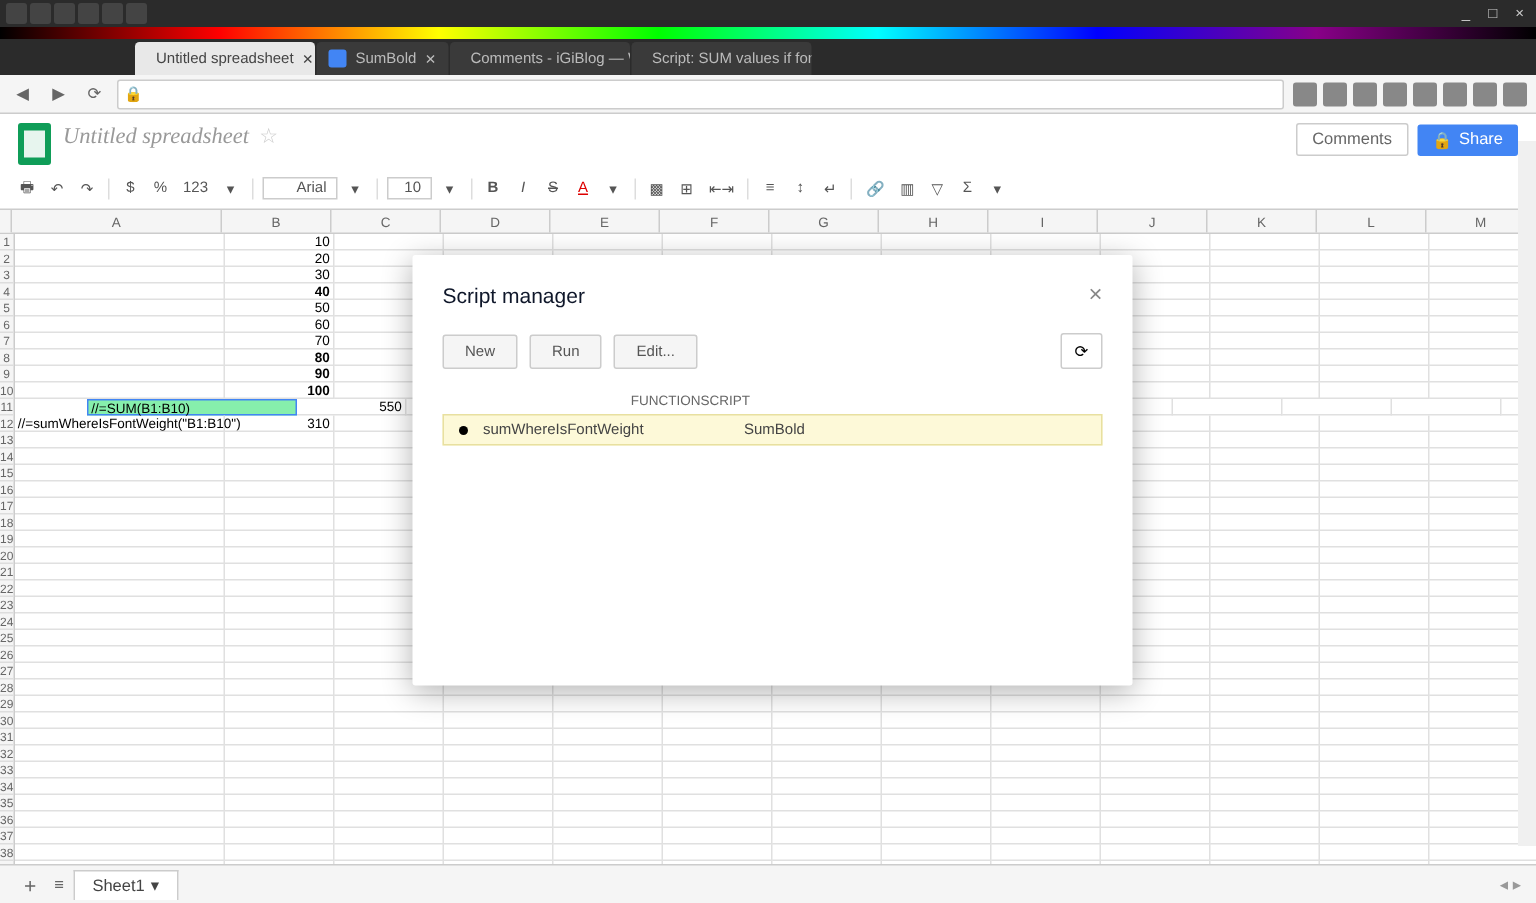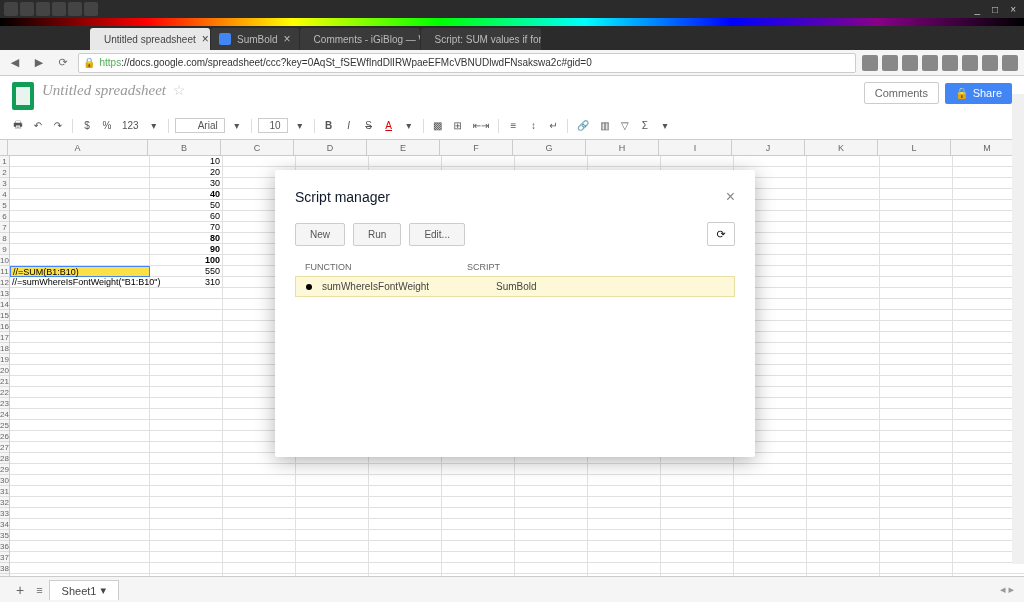--- a/index.html
+++ b/index.html
@@ -54,40 +54,40 @@
 .corner { width: 30px; border-right: 1px solid #ccc; background: #f5f5f5; }
 .col-header { width: 73px; text-align: center; font-size: 9px; color: #666; border-right: 1px solid #ccc; line-height: 16px; }
 .grid-body { display: flex; }
 .row-headers { width: 30px; background: #f5f5f5; border-right: 1px solid #ccc; }
 .row-header { height: 11px; font-size: 8px; color: #666; text-align: center; border-bottom: 1px solid #ddd; line-height: 11px; }
 .cells { position: relative; }
 .row { display: flex; height: 11px; }
 .cell { width: 73px; border-right: 1px solid #e0e0e0; border-bottom: 1px solid #e0e0e0; font-size: 9px; padding: 0 2px; line-height: 11px; overflow: hidden; white-space: nowrap; }
 .cell.right { text-align: right; }
 .cell.bold { font-weight: bold; text-align: right; }
-.cell.sel { border: 1px solid #4285f4; background: #fde047; }
+.cell.sel { border: 1px solid #4285f4; background: #86efac; margin-left: 48px; }
 .cell.wide { width: 146px; overflow: visible; }
 
 
 .sheet-tabs { position: absolute; bottom: 0; left: 0; right: 0; background: #f5f5f5; border-top: 1px solid #ccc; height: 26px; display: flex; align-items: center; padding: 0 10px; gap: 6px; }
 .sheet-add { cursor: pointer; font-size: 14px; color: #666; padding: 0 6px; }
 .sheet-menu { cursor: pointer; font-size: 11px; color: #666; }
 .sheet-tab { background: #fff; border: 1px solid #ccc; border-bottom: none; padding: 3px 12px; font-size: 11px; color: #444; cursor: pointer; display: flex; align-items: flex-end; gap: 4px; }
 
 
 .modal-overlay { position: absolute; top: 170px; left: 275px; width: 480px; background: #fff; box-shadow: 0 4px 20px rgba(0,0,0,0.3); border-radius: 2px; z-index: 1000; }
 .modal-header { display: flex; align-items: center; justify-content: space-between; padding: 18px 20px 10px; }
 .modal-title { font-size: 14px; color: #0f172a; }
 .modal-close { cursor: pointer; color: #888; font-size: 16px; }
 .modal-toolbar { display: flex; padding: 6px 20px 12px; gap: 8px; align-items: center; }
 .modal-btn { border: 1px solid #ccc; background: #f5f5f5; padding: 5px 14px; font-size: 10px; color: #555; cursor: pointer; border-radius: 2px; }
 .modal-refresh { margin-left: auto; border: 1px solid #ccc; width: 28px; height: 24px; display: flex; align-items: center; justify-content: center; cursor: pointer; border-radius: 2px; }
 .modal-table { padding: 0 20px; }
 .modal-th { display: flex; font-size: 9px; color: #666; padding: 4px 10px; }
-.modal-th-func { width: 162px; }
+.modal-th-func { width: 162px; text-align: right; }
 .modal-tr { display: flex; background: #fdf9d8; border: 1px solid #e8e0a0; padding: 4px 10px; font-size: 10px; color: #444; align-items: center; }
 .modal-tr-dot { width: 6px; height: 6px; background: #000; border-radius: 50%; margin-right: 10px; }
 .modal-td-func { width: 174px; }
 .modal-body-space { height: 160px; }
 .modal-footer { padding: 10px 20px 16px; }
 .vscroll { position: absolute; right: 0; top: 94px; bottom: 38px; width: 12px; background: #f0f0f0; }
 </style>
 </head>
 <body>
 
@@ -131,21 +131,20 @@
 
   </div>
 </div>
 
 <div class="nav-bar">
   <div class="nav-btn">◀</div>
   <div class="nav-btn">▶</div>
   <div class="nav-btn">⟳</div>
   <div class="url-bar">
     <span class="url-lock">🔒</span>
-    <span class="url-text"><span class="url-https">https</span><span>://docs.google.com/spreadsheet/ccc?key=0AqSt_fSEWfIndDlIRWpaeEFMcVBNUDlwdFNsakswa2c#gid=0</span></span>
   </div>
   <div class="ext-icons">
     <div class="ext-icon"></div>
     <div class="ext-icon"></div>
     <div class="ext-icon"></div>
     <div class="ext-icon"></div>
     <div class="ext-icon"></div>
     <div class="ext-icon"></div>
     <div class="ext-icon"></div>
     <div class="ext-icon"></div>

